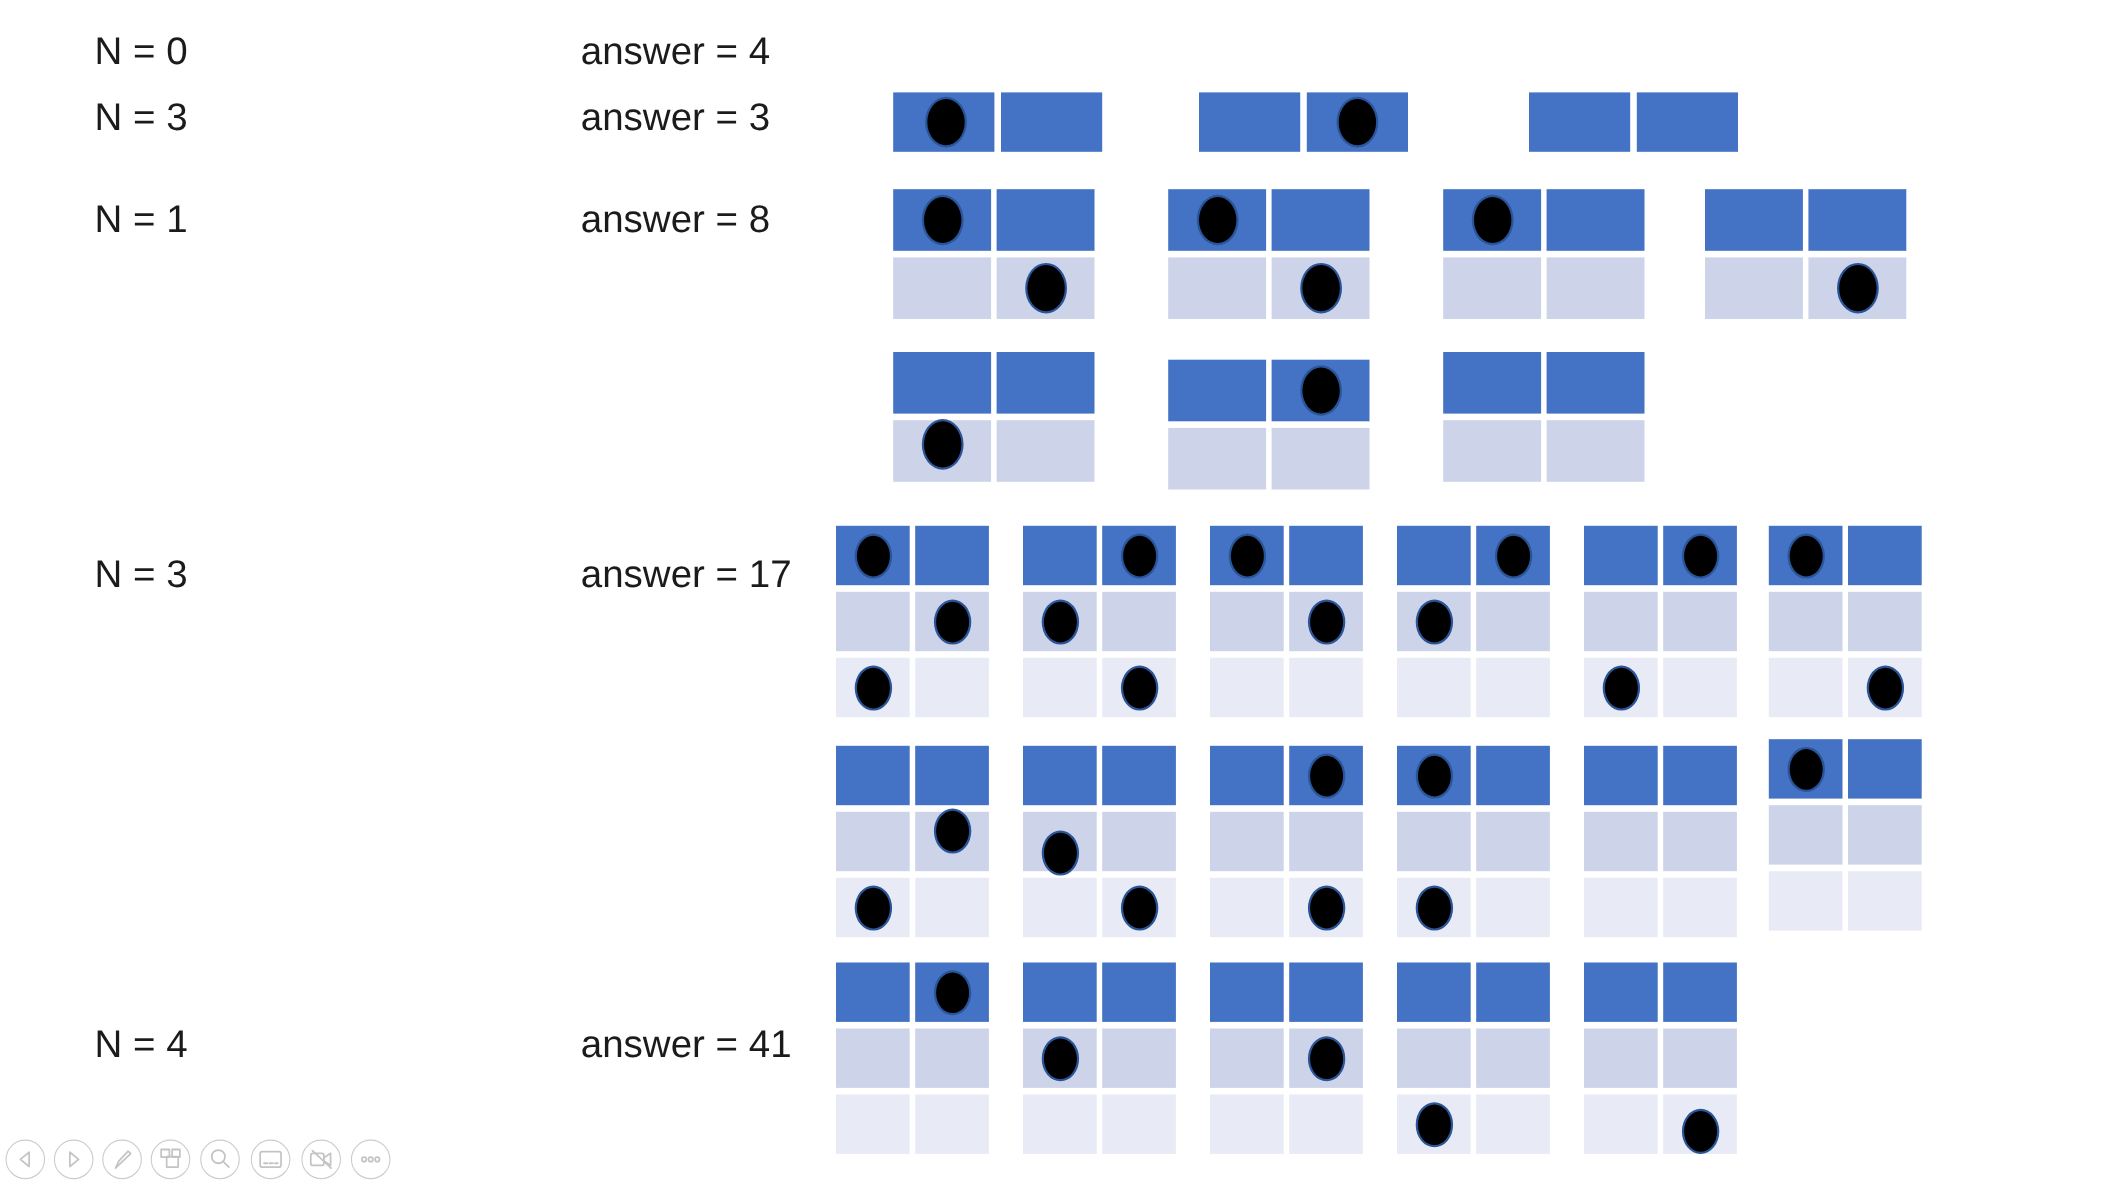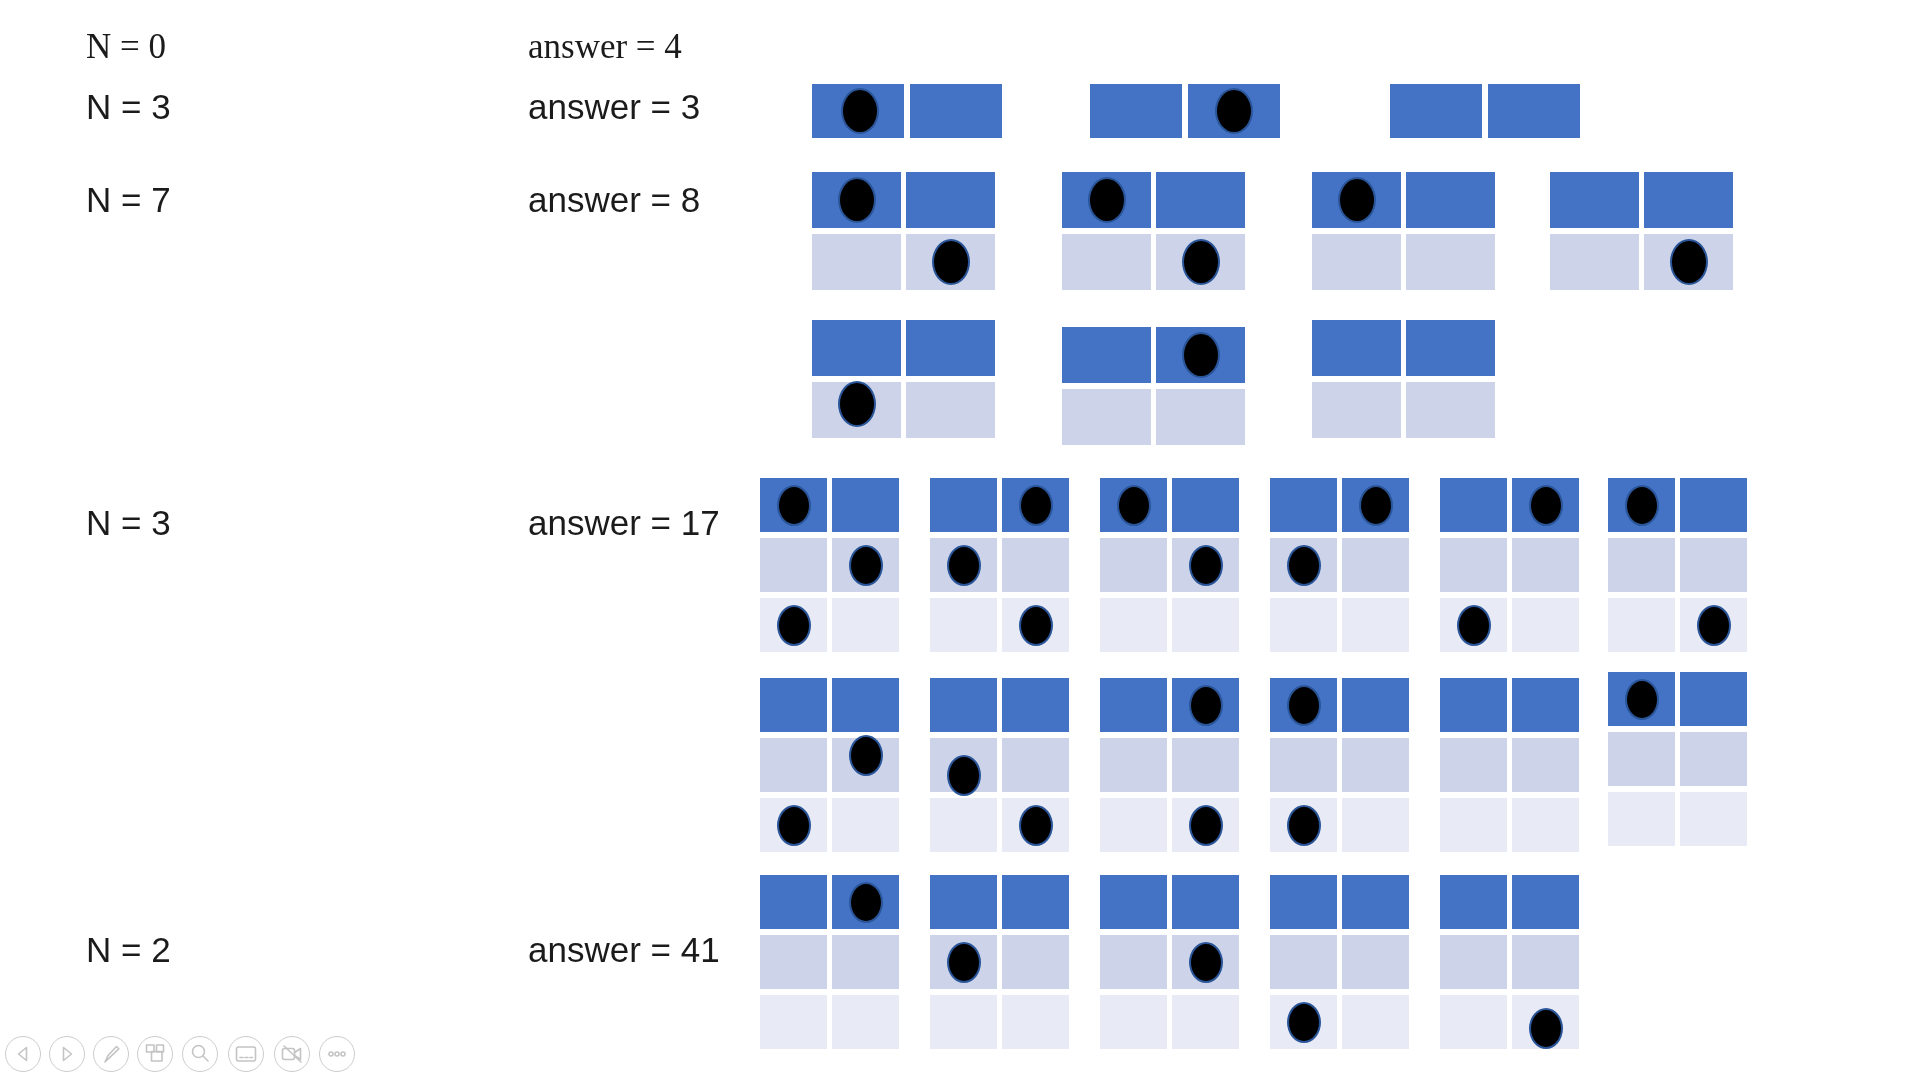--- a/index.html
+++ b/index.html
@@ -1,20 +1,20 @@
 <!DOCTYPE html>
 <html><head>
 <meta charset="utf-8">
 <style>
   html,body{margin:0;padding:0;width:1920px;height:1080px;background:#ffffff;overflow:hidden;}
   .slide{position:absolute;inset:0;font-family:"Liberation Sans",sans-serif;color:#1b1b1b;}
   .label{position:absolute;font-size:35px;line-height:42px;white-space:pre;color:#1b1b1b;}
   .n-col{left:86px;}
   .ans-col{left:528px;}
-  .rowy0{top:26px;font-family:Liberation Serif, serif;}
+  .rowy0{top:26px;}
   .rowy1{top:86px;}
   .rowy2{top:179px;}
   .rowy3{top:502px;}
   .rowy4{top:929px;}
   .config-grid{position:absolute;}
   .grid-cell{position:absolute;}
   .dot{position:absolute;border-radius:50%;box-sizing:border-box;}
   .toolbar{position:absolute;left:0;top:1032px;width:380px;height:46px;}
   .tb-btn{position:absolute;top:4px;width:36px;height:36px;border:1.4px solid #cccccc;border-radius:50%;
           background:transparent;padding:0;margin:0;cursor:pointer;box-sizing:border-box;}
@@ -25,27 +25,27 @@
 <body>
 
 <div class="slide">
 
   <div class="label n-col rowy0">N = 0</div>
   <div class="label ans-col rowy0">answer = 4</div>
 
   <div class="label n-col rowy1">N = 3</div>
   <div class="label ans-col rowy1">answer = 3</div>
 
-  <div class="label n-col rowy2">N = 7</div>
+  <div class="label n-col rowy2">N = 1</div>
   <div class="label ans-col rowy2">answer = 8</div>
 
   <div class="label n-col rowy3">N = 3</div>
   <div class="label ans-col rowy3">answer = 17</div>
 
-  <div class="label n-col rowy4">N = 2</div>
+  <div class="label n-col rowy4">N = 4</div>
   <div class="label ans-col rowy4">answer = 41</div>
 
   <div id="grids-root">
       <div class="config-grid" style="left: 812px; top: 84px; width: 190px; height: 54px;">
         <div class="grid-cell" style="left: 0px; top: 0px; width: 92px; height: 54px; background: rgb(68, 114, 196);"></div>
         <div class="grid-cell" style="left: 98px; top: 0px; width: 92px; height: 54px; background: rgb(68, 114, 196);"></div>
         <div class="dot" style="left: 29px; top: 4px; width: 38px; height: 46px; background: rgb(0, 0, 0); border: 2.5px solid rgb(42, 85, 153);"></div>
       </div>
       <div class="config-grid" style="left: 1090px; top: 84px; width: 190px; height: 54px;">
         <div class="grid-cell" style="left: 0px; top: 0px; width: 92px; height: 54px; background: rgb(68, 114, 196);"></div>

